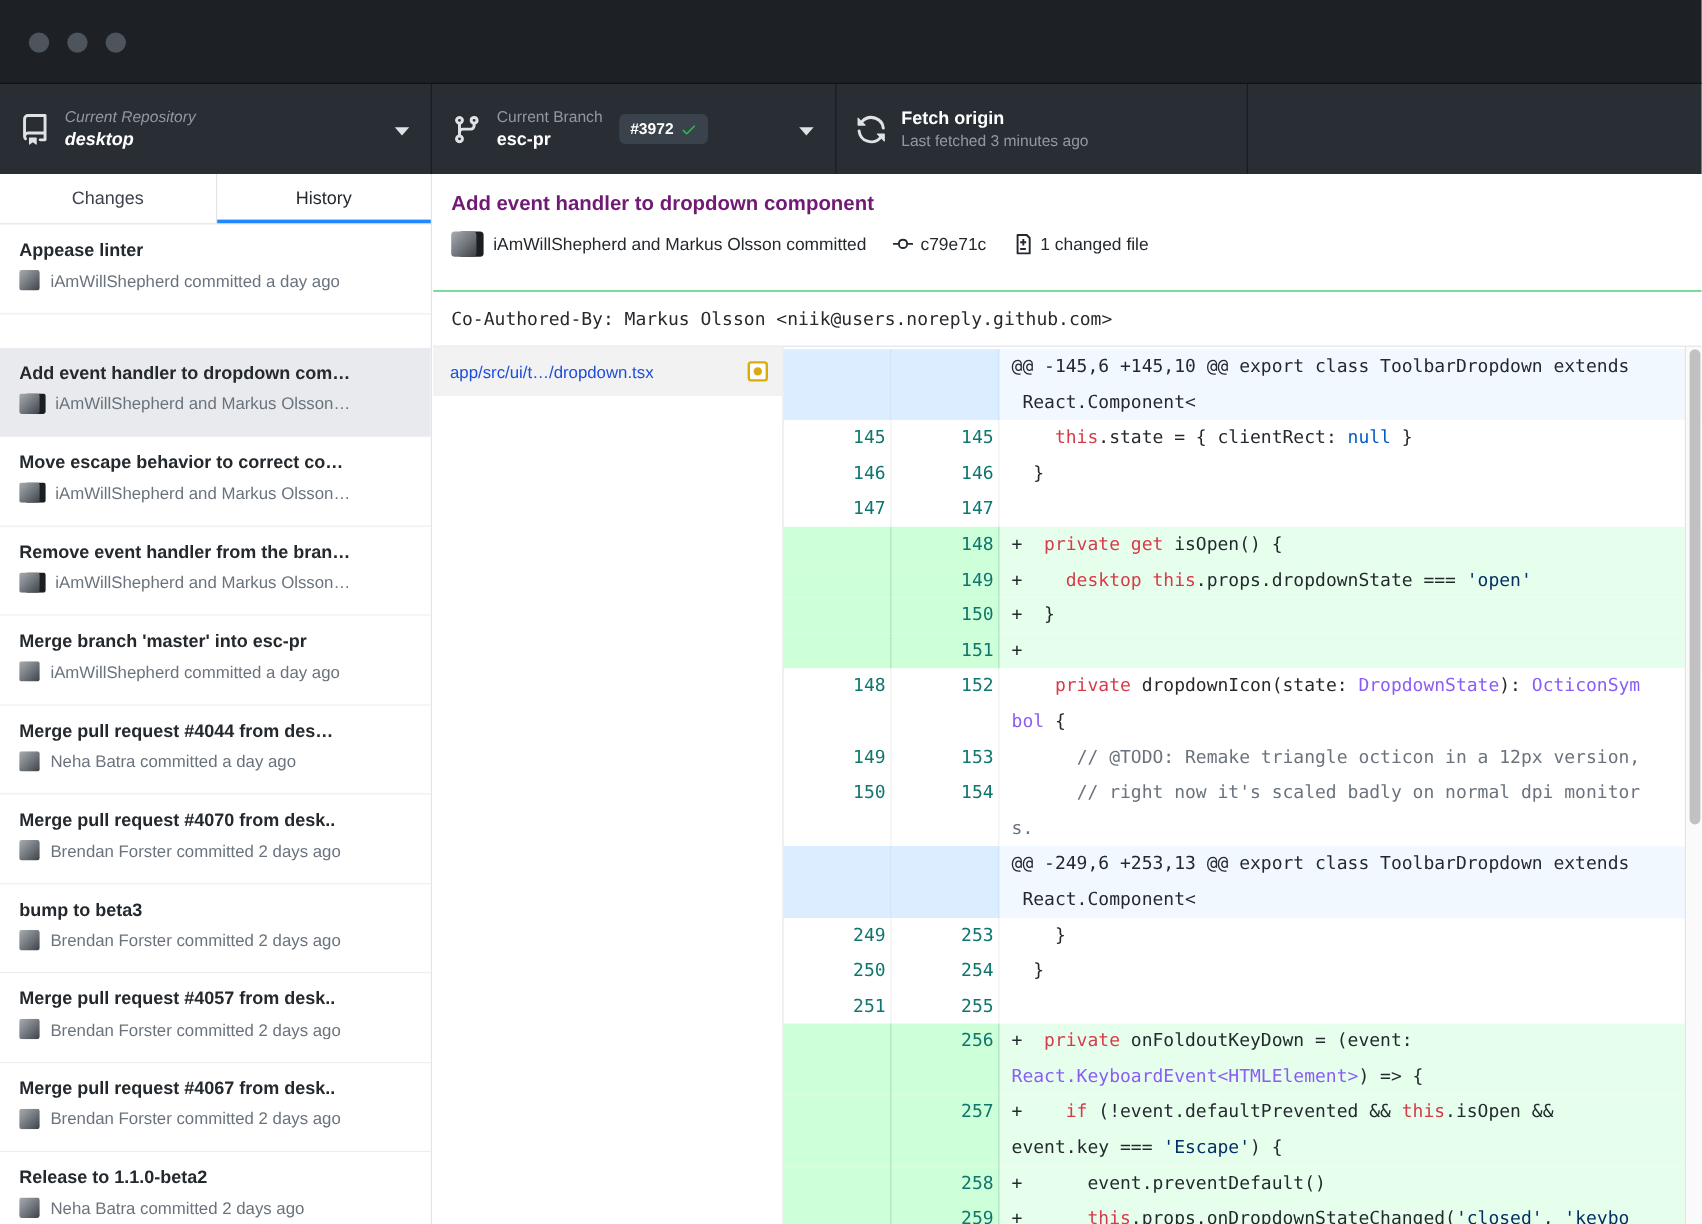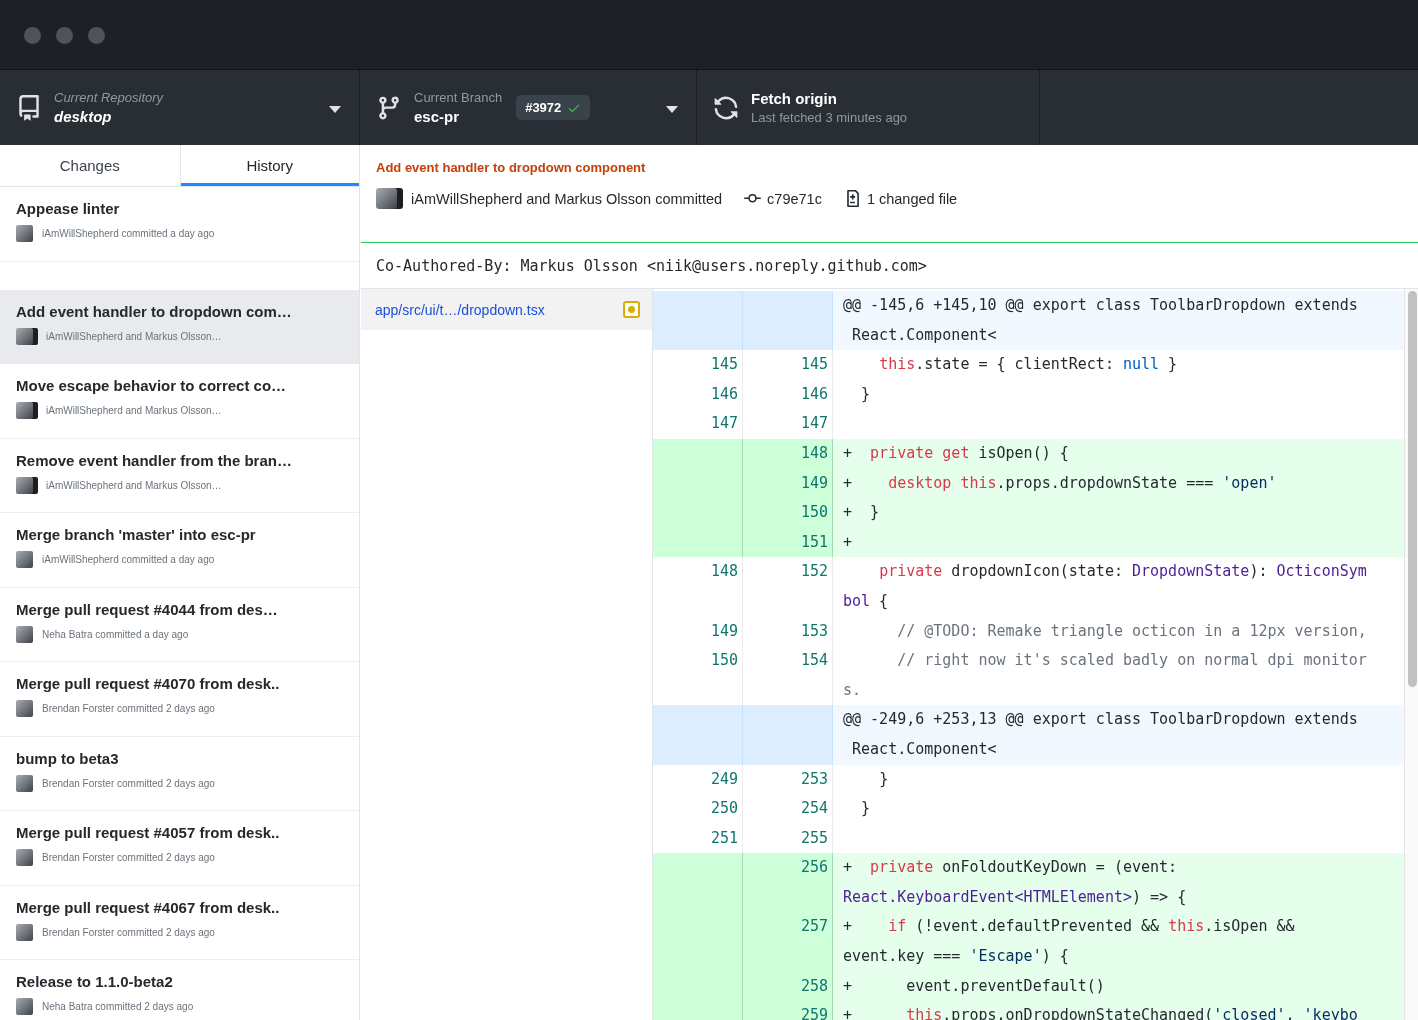--- a/index.html
+++ b/index.html
@@ -41,31 +41,31 @@
   .tab + .tab { border-left:1px solid #e1e4e8; }
   .tab.active { color:#24292e; }
   .tab.active::after { content:""; position:absolute; left:0; right:0; bottom:0; height:3px; background:#2188ff; }
 
   .commit-list { position:absolute; top:42px; left:0; right:0; bottom:0; overflow:hidden; }
   .commit-row { height:74.5px; padding:11px 16px 0 16px; border-bottom:1px solid #edeef0; }
   .commit-row.selected { background:#e9eaed;margin-top:28px; }
   .c-title { font-size:15px; font-weight:bold; color:#24292e; line-height:21px;
              white-space:nowrap; overflow:hidden; }
   .c-meta { margin-top:6px; display:flex; align-items:center; gap:8px;
-            font-size:10px; color:#6a737d; white-space:nowrap; overflow:hidden;text-align:right; }
+            font-size:14px; color:#6a737d; white-space:nowrap; overflow:hidden;text-align:right; }
   .avatar-box { position:relative; width:18px; height:17px; flex:none; }
   .avatar-box.double { width:22px; }
   .avatar { position:absolute; left:0; top:0; width:17px; height:17px; border-radius:2px;
             background:linear-gradient(135deg,#a9adb2 0%,#6e747a 55%,#3c4146 100%); z-index:2; }
   .avatar.back { left:5px; background:#1c1f22; z-index:1; }
 
   
   .main { position:absolute; top:145px; left:361px; right:0; bottom:0; background:#fff; }
   .commit-header { height:97px; padding:15px 0 0 15px; }
-  .commit-title { font-size:13px; font-weight:bold; color:#c2410c; }
+  .commit-title { font-size:17px; font-weight:bold; color:#701a75; }
   .commit-meta { margin-top:13px; display:flex; align-items:center; font-size:14.5px; color:#24292e; }
   .commit-meta .avatar-box { width:26px; height:21px; margin-right:9px; }
   .commit-meta .avatar { width:21px; height:21px; border-radius:3px; }
   .commit-meta .avatar.back { left:6px; }
   .meta-ic { width:17px; height:17px; margin:0 6px 0 22px; flex:none; }
   .commit-msg { height:47px; border-top:1px solid #22c55e; border-bottom:1px solid #e1e4e8;
                 display:flex; align-items:center; padding-left:15px;
                 font-size:15px; color:#24292e; }
 
   
@@ -83,21 +83,21 @@
           font-family:"DejaVu Sans Mono", monospace; font-size:15px; line-height:29.6px; }
   .diff-row { display:flex; }
   .gut { width:90px; flex:none; text-align:right; padding-right:4px; color:#0f766e; }
   .code { flex:1; padding-left:10px; white-space:pre-wrap; word-break:break-all; color:#24292e; }
   .diff-row.ctx .gut { background:#fff; border-right:1px solid #ececec; }
   .diff-row.ctx .code { background:#fff; }
   .diff-row.add .gut { background:#cdffd8; border-right:1px solid #a2dcb0; }
   .diff-row.add .code { background:#e6ffed; }
   .diff-row.hunk .gut { background:#dbedff; border-right:1px solid #c8e1ff; }
   .diff-row.hunk .code { background:#f1f8ff; }
-  .seg-k { color:#d73a49; } .seg-s { color:#032f62; } .seg-t { color:#4c1d95; }
+  .seg-k { color:#d73a49; } .seg-s { color:#032f62; } .seg-t { color:#8b5cf6; }
   .seg-c { color:#6a737d; } .seg-n { color:#005cc5; } .seg-p { color:#24292e; }
 
   .diff-scrollbar { position:absolute; top:0; right:0; bottom:0; width:14px;
                     background:#fafafa; border-left:1px solid #e5e5e5; }
   .diff-thumb { position:absolute; top:2px; left:2.5px; width:9px; height:396px;
                 background:#c1c1c1; border-radius:5px; }
 </style>
 </head>
 <body>
 

